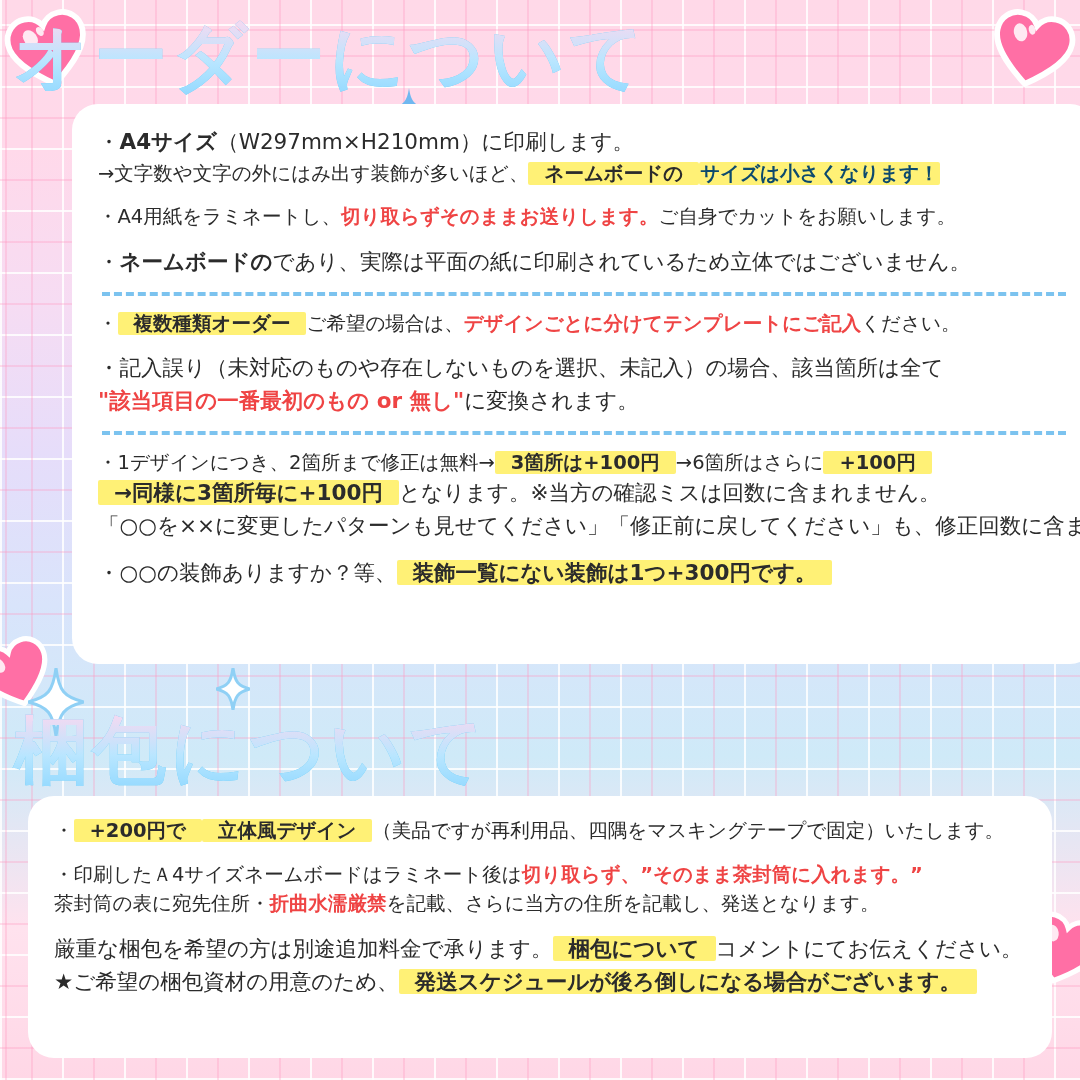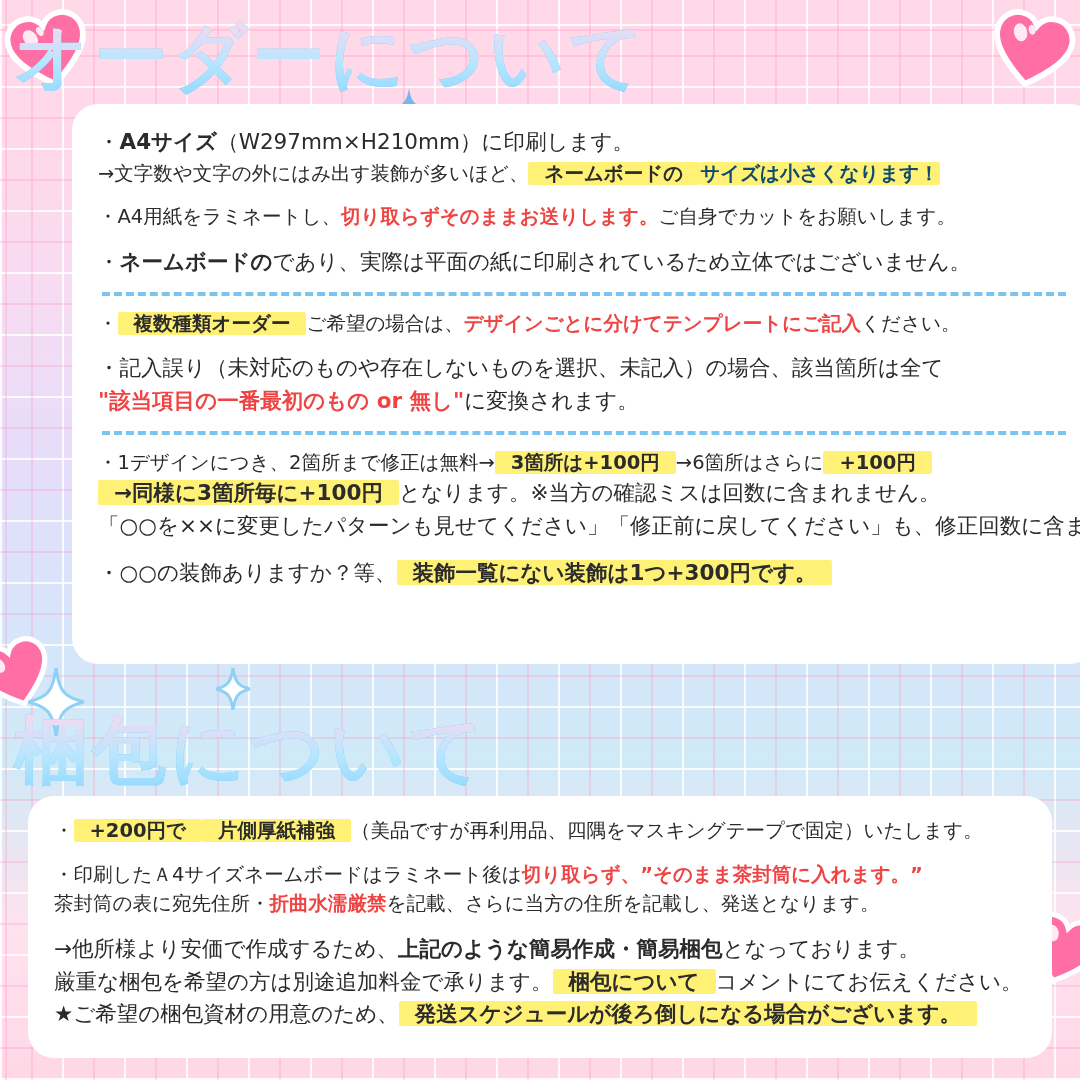--- a/index.html
+++ b/index.html
@@ -255,26 +255,25 @@
     <div class="title-stack">
       <div class="title-outline2">梱包について</div>
       <div class="title-outline">梱包について</div>
       <div class="title">梱包について</div>
     </div>
   </div>
 
   <div class="card" id="card-packing" style="left:28px; top:796px; width:1024px; height:262px; padding:20px 26px;">
       <div class="block">
         <div class="para">
-          <div class="line small">・<span class="hl">+200円で</span><span class="hl">片側厚紙補強</span>（美品ですが再利用品、四隅をマスキングテープで固定）いたします。</div>
+          <div class="line small">・<span class="hl">+200円で</span><span class="hl">立体風デザイン</span>（美品ですが再利用品、四隅をマスキングテープで固定）いたします。</div>
         </div>
         <div class="para">
           <div class="line small">・印刷したＡ4サイズネームボードはラミネート後は<span class="red">切り取らず、”そのまま茶封筒に入れます。”</span></div>
           <div class="line small">茶封筒の表に宛先住所・<span class="red">折曲水濡厳禁</span>を記載、さらに当方の住所を記載し、発送となります。</div>
         </div>
         <div class="para">
-          <div class="line">→他所様より安価で作成するため、<span class="b">上記のような簡易作成・簡易梱包</span>となっております。</div>
           <div class="line">厳重な梱包を希望の方は別途追加料金で承ります。<span class="hl">梱包について</span>コメントにてお伝えください。</div>
           <div class="line">★ご希望の梱包資材の用意のため、<span class="hl">発送スケジュールが後ろ倒しになる場合がございます。</span></div>
         </div>
       </div>
     </div>
 </div>
 
 </body></html>

